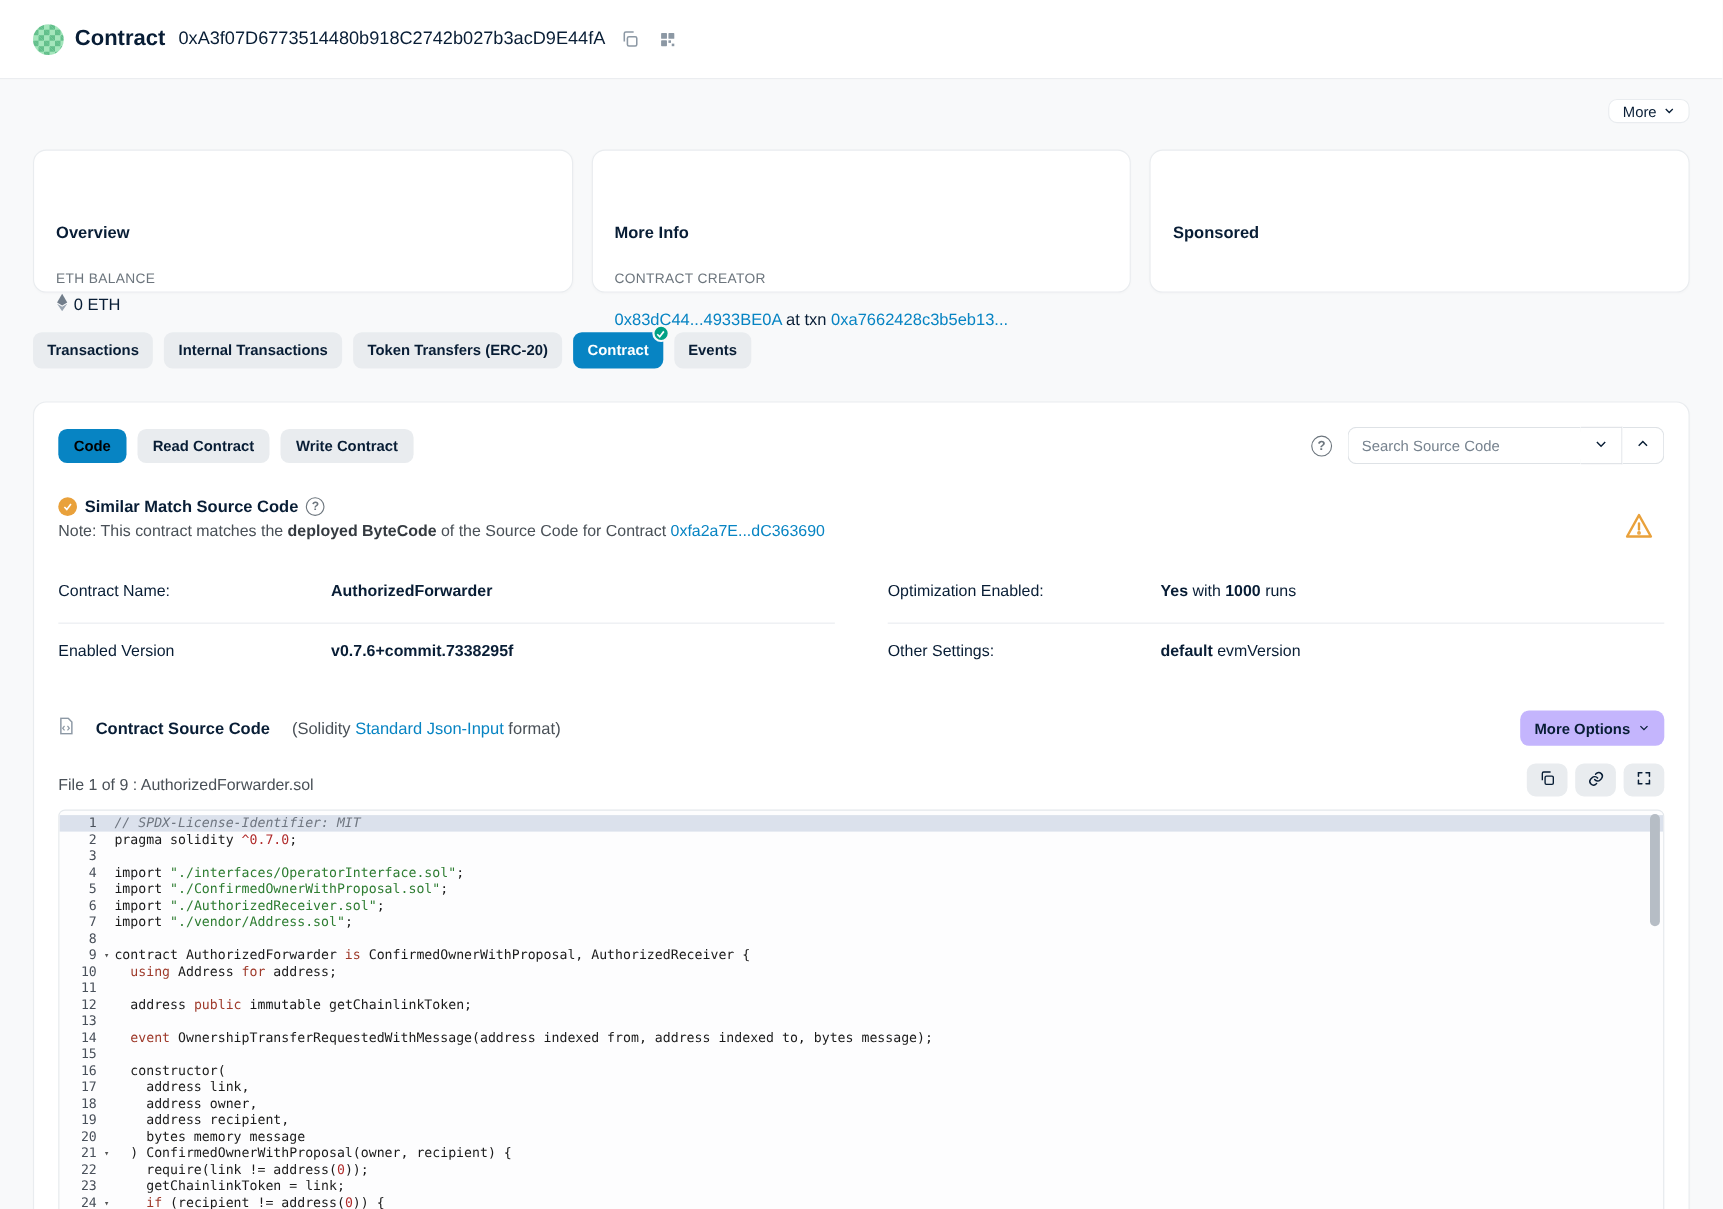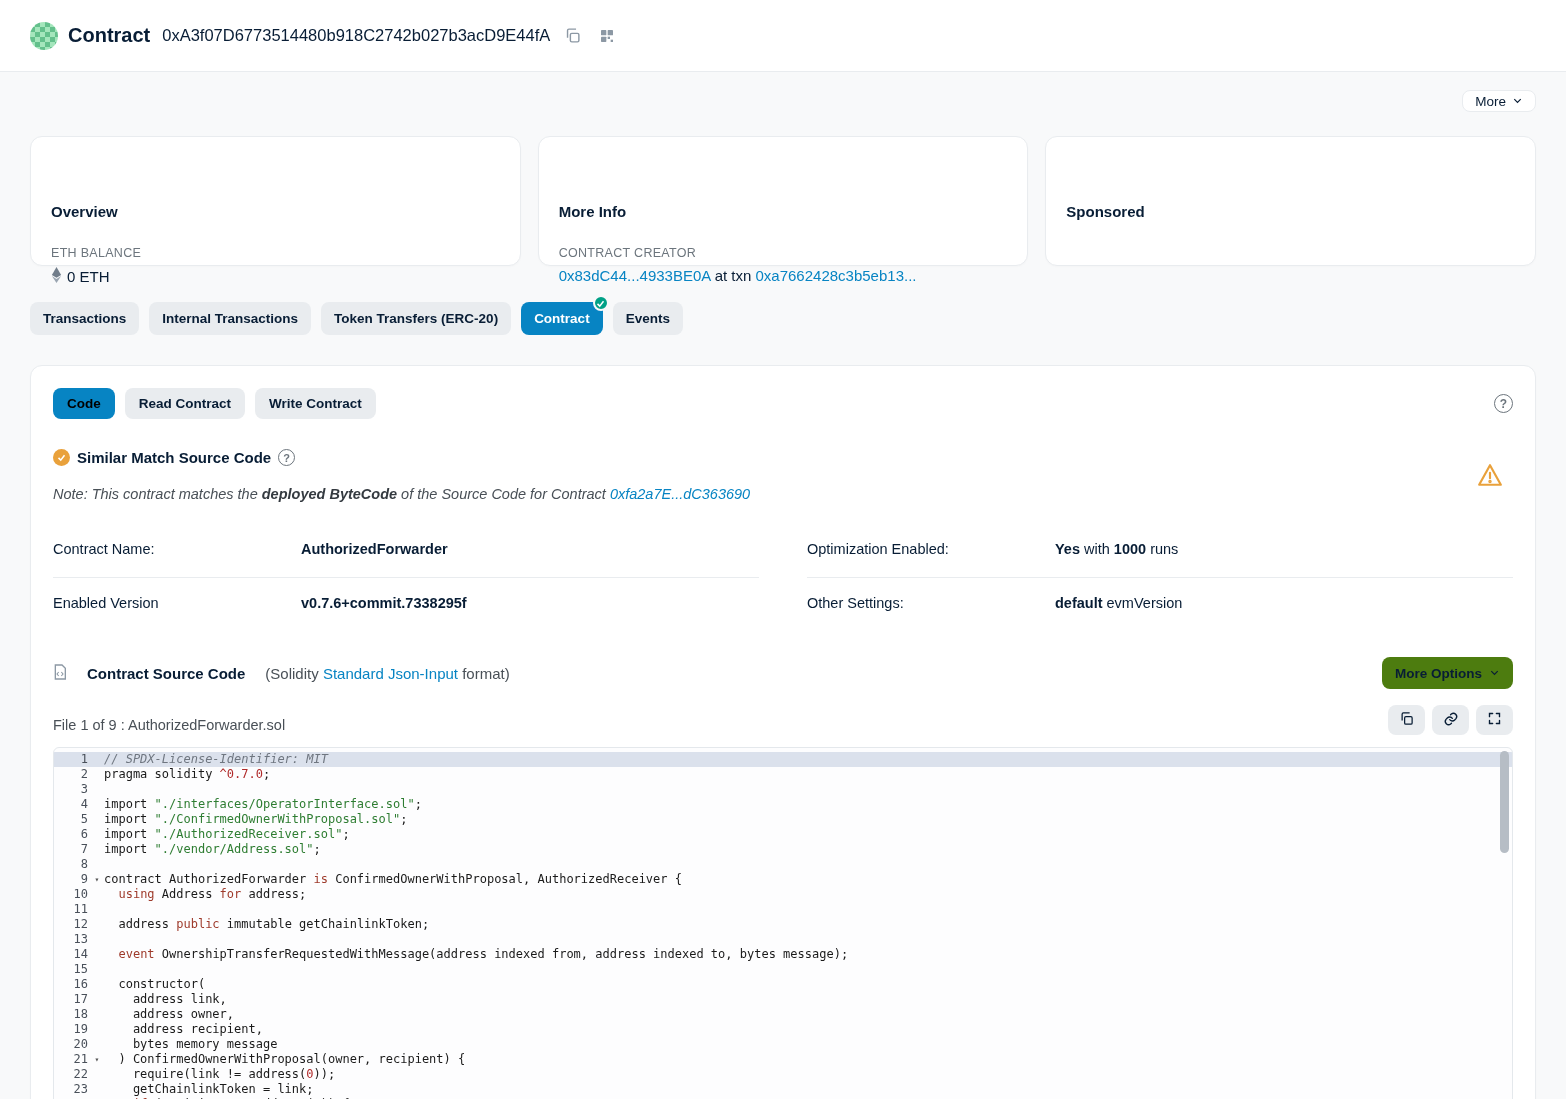--- a/index.html
+++ b/index.html
@@ -42,21 +42,21 @@
 
   .cards-row { display:flex; gap:17px; margin-top:24px; }
   .card {
     flex:1 1 0; background:#fff; border:1px solid #e9ecef; border-radius:12px;
     padding:18px 20px; height:130px; box-shadow:0 1px 2px rgba(0,0,0,.02);
   }
   .card-title { font-size:15px; font-weight:700; color:#081d35;margin-top:48px; }
   .card-label { margin-top:26px; font-size:12.5px; color:#6c757d; letter-spacing:.3px; }
   .card-value { margin-top:7px; font-size:15px; color:#081d35; display:flex; align-items:center; gap:5px; }
   .link { color:#0784c3; text-decoration:none; cursor:pointer; }
-  .creator-line { margin-top:7px; font-size:15px; color:#081d35; }
+  .creator-line { margin-top:22px; font-size:15px; color:#081d35; }
 
   .tabs-row { display:flex; gap:10px; margin-top:36px; }
   .tab-pill {
     position:relative;
     background:#e9ecef; color:#081d35; border:none; cursor:pointer;
     height:33px; padding:0 13px; border-radius:8px;
     font-size:13.5px; font-weight:600; font-family:"Liberation Sans", sans-serif;
   }
   .tab-pill.active { background:#0784c3; color:#fff; }
   .tab-badge {
@@ -102,38 +102,38 @@
   .match-badge {
     width:17px; height:17px; border-radius:50%; background:#e9a13b;
     display:inline-flex; align-items:center; justify-content:center; flex:0 0 auto;
   }
   .match-title { font-size:15px; font-weight:700; color:#081d35; }
   .match-help {
     width:17px; height:17px; border-radius:50%; border:1.4px solid #6c757d; color:#6c757d;
     font-size:11px; font-weight:700; display:inline-flex; align-items:center; justify-content:center;
     background:none; cursor:pointer;
   }
-  .match-note { margin-top:20px; font-size:14.5px; color:#495057;font-style:italic; }
+  .match-note { margin-top:6px; font-size:14.5px; color:#495057; }
   .match-note b { color:#343a40; }
   .warning-icon { position:absolute; right:10px; top:14px; }
 
   .metadata-grid { display:flex; margin-top:22px; gap:48px; }
   .meta-col { flex:1 1 0; }
   .meta-row { display:flex; padding:17px 0 20px; }
   .meta-row.first { border-bottom:1px solid #e9ecef; }
   .meta-label { width:248px; font-size:14.5px; color:#081d35; flex:0 0 auto; }
   .meta-value { font-size:14.5px; color:#081d35; }
   .meta-value b { font-weight:700; }
 
   .source-header-row { display:flex; align-items:center; margin-top:26px; }
   .source-title-wrap { display:flex; align-items:center; gap:20px; font-size:15px; }
   .source-title { font-weight:700; color:#081d35; }
   .source-format { color:#495057; }
   .more-options-btn {
-    margin-left:auto; background:#4d7c0f; border:none; border-radius:8px;
+    margin-left:auto; background:#c4b5fd; border:none; border-radius:8px;
     height:32px; padding:0 13px; font-size:13.5px; font-weight:600; color:#081d35;
     display:inline-flex; align-items:center; gap:7px; cursor:pointer;
     font-family:"Liberation Sans", sans-serif;
   }
 
   .file-row { display:flex; align-items:flex-end; margin-top:16px; }
   .file-label { font-size:14.5px; color:#495057; padding-bottom:2px; }
   .file-actions { margin-left:auto; display:flex; gap:7px; }
   .file-action-btn {
     width:37px; height:30px; background:#e9ecef; border:none; border-radius:8px;
@@ -249,20 +249,37 @@
 
   <main class="main-card">
 
     <div class="code-tabs-row">
       <button class="code-pill active">Code</button>
       <button class="code-pill">Read Contract</button>
       <button class="code-pill">Write Contract</button>
 
       <div class="search-area">
         <button class="help-circle">?</button>
+        <div class="search-group">
+          <input class="search-input" type="text" placeholder="Search Source Code" style="">
+          <button class="search-nav-btn">
+            <span>
+              <svg width="13" height="13" viewBox="0 0 24 24" fill="none" stroke="currentColor" stroke-width="2.4">
+                  <polyline points="5 9 12 16 19 9"></polyline>
+                </svg>
+            </span>
+          </button>
+          <button class="search-nav-btn last">
+            <span>
+              <svg width="13" height="13" viewBox="0 0 24 24" fill="none" stroke="currentColor" stroke-width="2.4">
+                  <polyline points="5 15 12 8 19 15"></polyline>
+                </svg>
+            </span>
+          </button>
+        </div>
       </div>
     </div>
 
     <div class="match-section">
       <div class="match-title-row">
         <span class="match-badge">
           <svg width="9" height="9" viewBox="0 0 24 24" fill="none" stroke="#fff" stroke-width="4">
               <polyline points="4 13 10 19 20 6"></polyline>
             </svg>
         </span>

